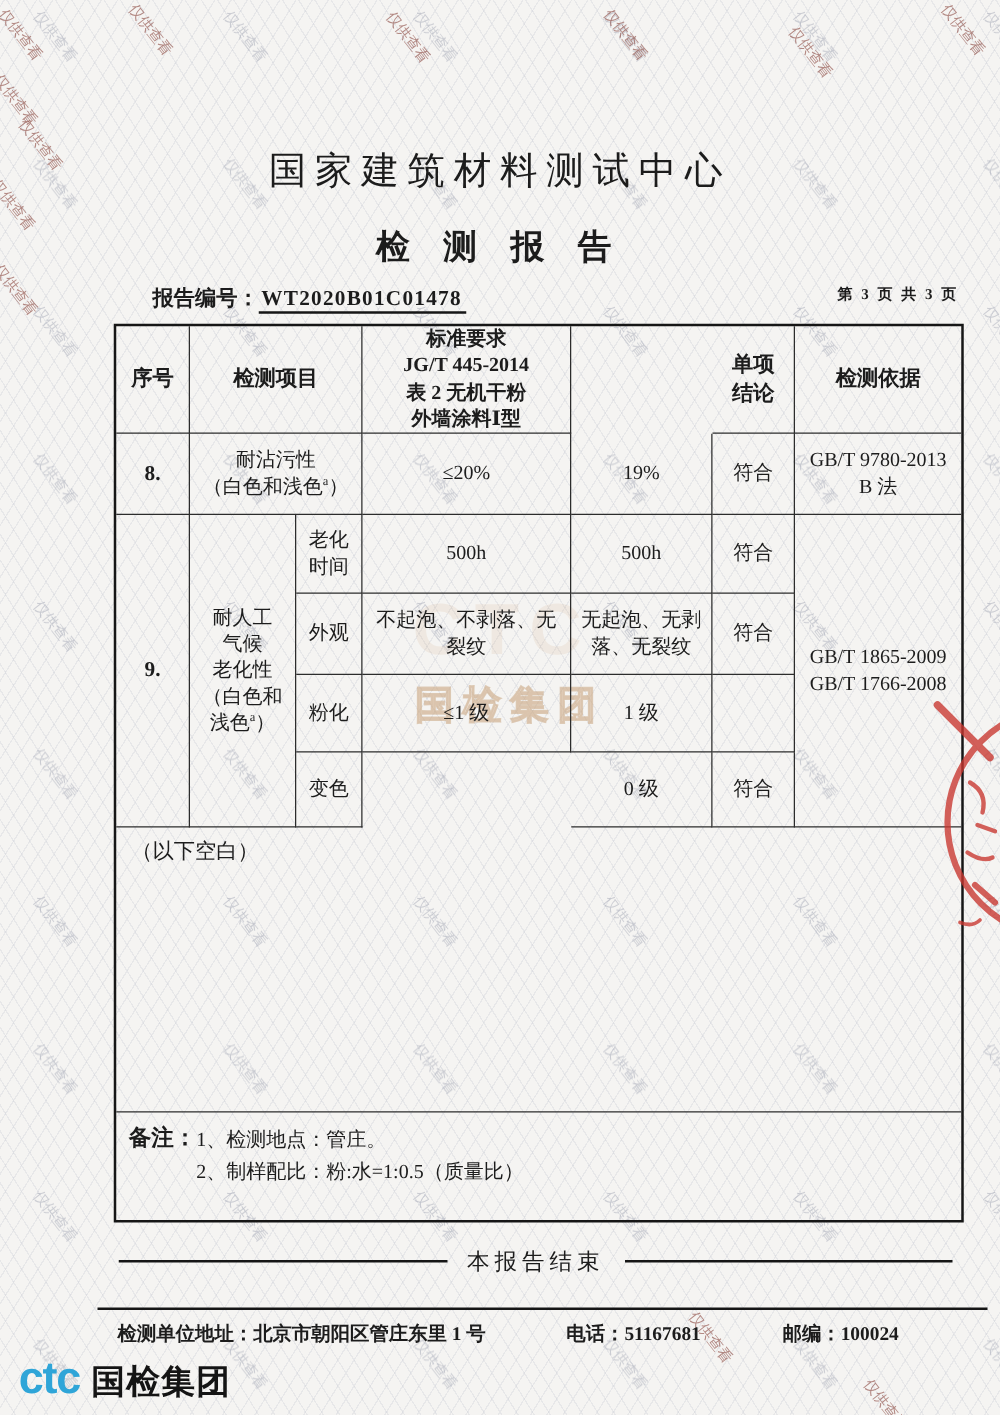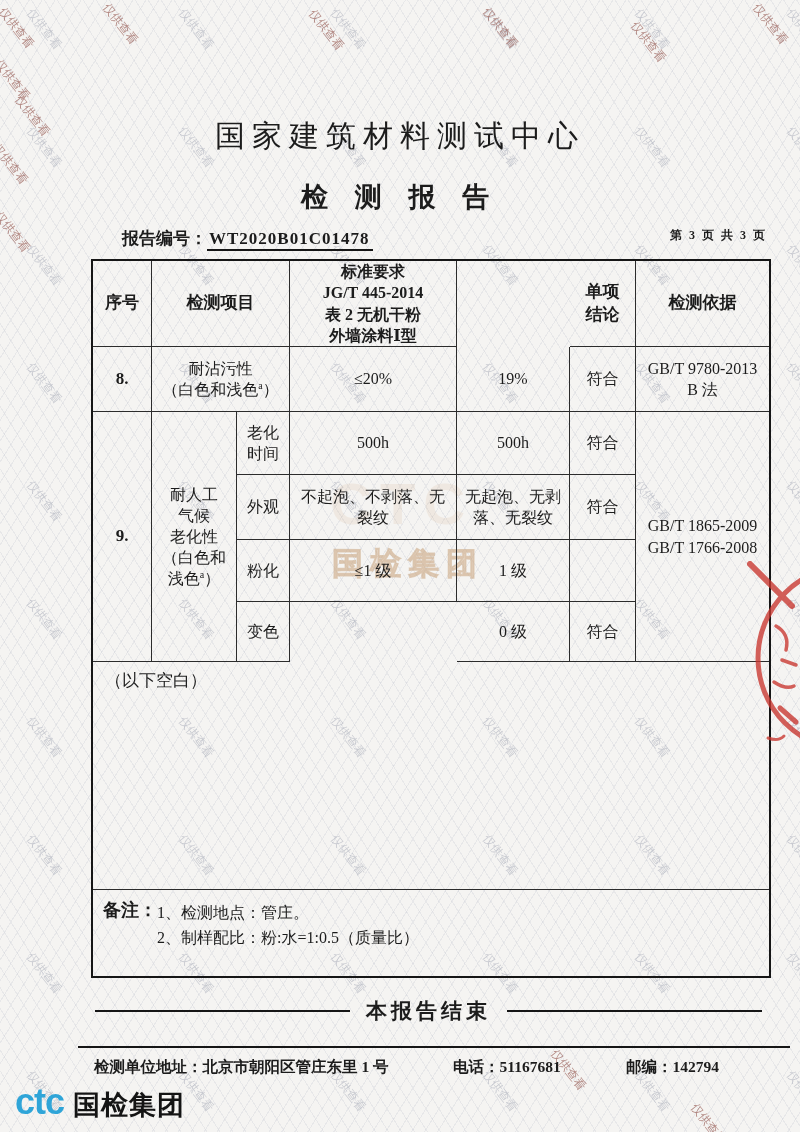--- a/index.html
+++ b/index.html
@@ -101,21 +101,21 @@
   }
 
   
   .stamp{position:absolute;right:0;top:560px;pointer-events:none;}
 
   .end-row{
     position:absolute;left:95px;top:997px;width:667px;
     display:flex;align-items:center;gap:16px;
   }
   .end-row .rule{flex:1;border-top:2.2px solid #161616;}
-  .end-text{font-size:21px;font-weight:bold;letter-spacing:4px;white-space:nowrap;}
+  .end-text{font-size:18px;font-weight:normal;letter-spacing:4px;white-space:nowrap;}
 
   .footer-divider{
     position:absolute;left:78px;top:1046px;width:712px;
     border-top:2.5px solid #161616;
   }
   .footer-row{position:absolute;left:0;top:1057px;width:100%;font-size:15.5px;font-weight:bold;}
   .footer-address{position:absolute;left:94px;white-space:nowrap;}
   .footer-phone{position:absolute;left:453px;white-space:nowrap;}
   .footer-postal{position:absolute;left:626px;white-space:nowrap;}
 
@@ -250,21 +250,21 @@
   <div class="end-row">
     <div class="rule"></div>
     <div class="end-text">本报告结束</div>
     <div class="rule"></div>
   </div>
 
   <div class="footer-divider"></div>
   <div class="footer-row">
     <span class="footer-address"><span>检测单位地址：</span><span>北京市朝阳区管庄东里 1 号</span></span>
     <span class="footer-phone"><span>电话：</span><span>51167681</span></span>
-    <span class="footer-postal"><span>邮编：</span><span>142794</span></span>
+    <span class="footer-postal"><span>邮编：</span><span>100024</span></span>
   </div>
 
   <div class="logo-row">
     <span class="logo-ctc" style="color: rgb(47, 165, 216);">ctc</span>
     <span class="logo-name">国检集团</span>
   </div>
 
 </div>
 
 </body></html>

